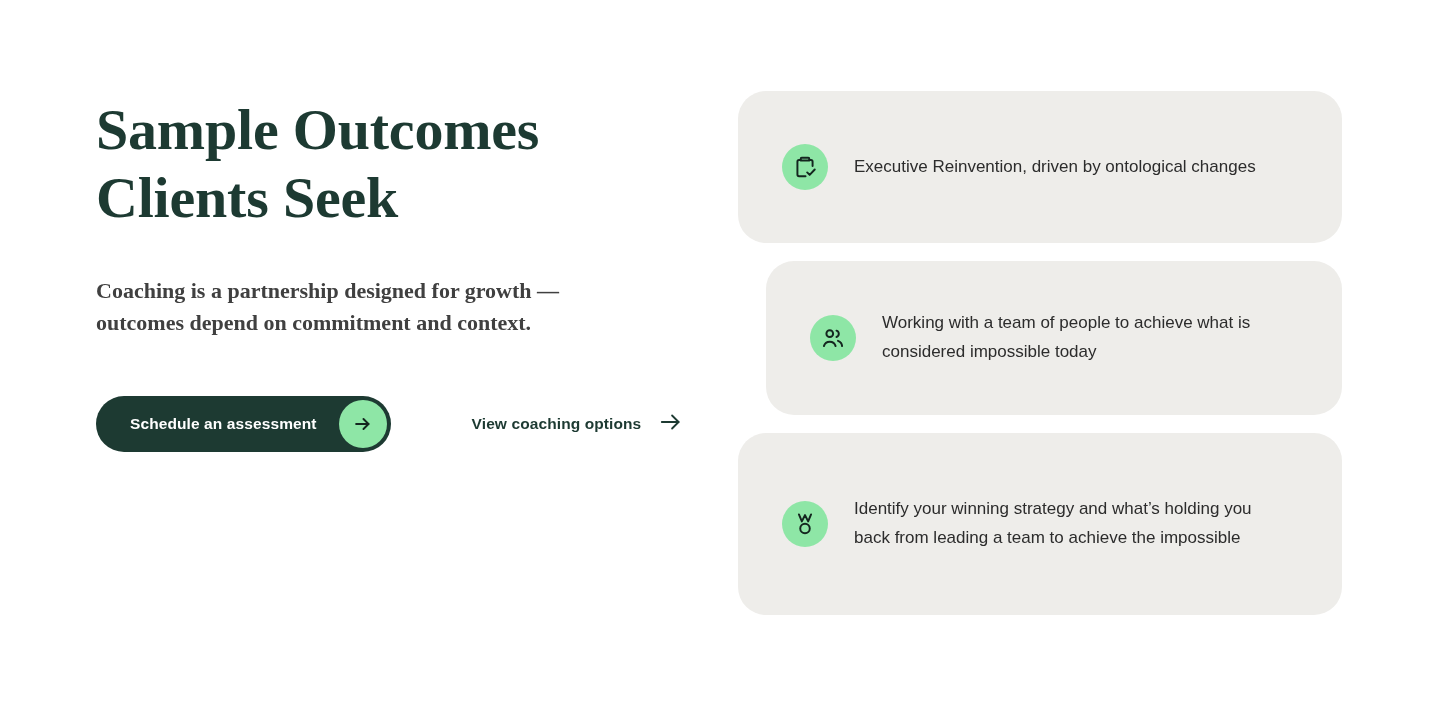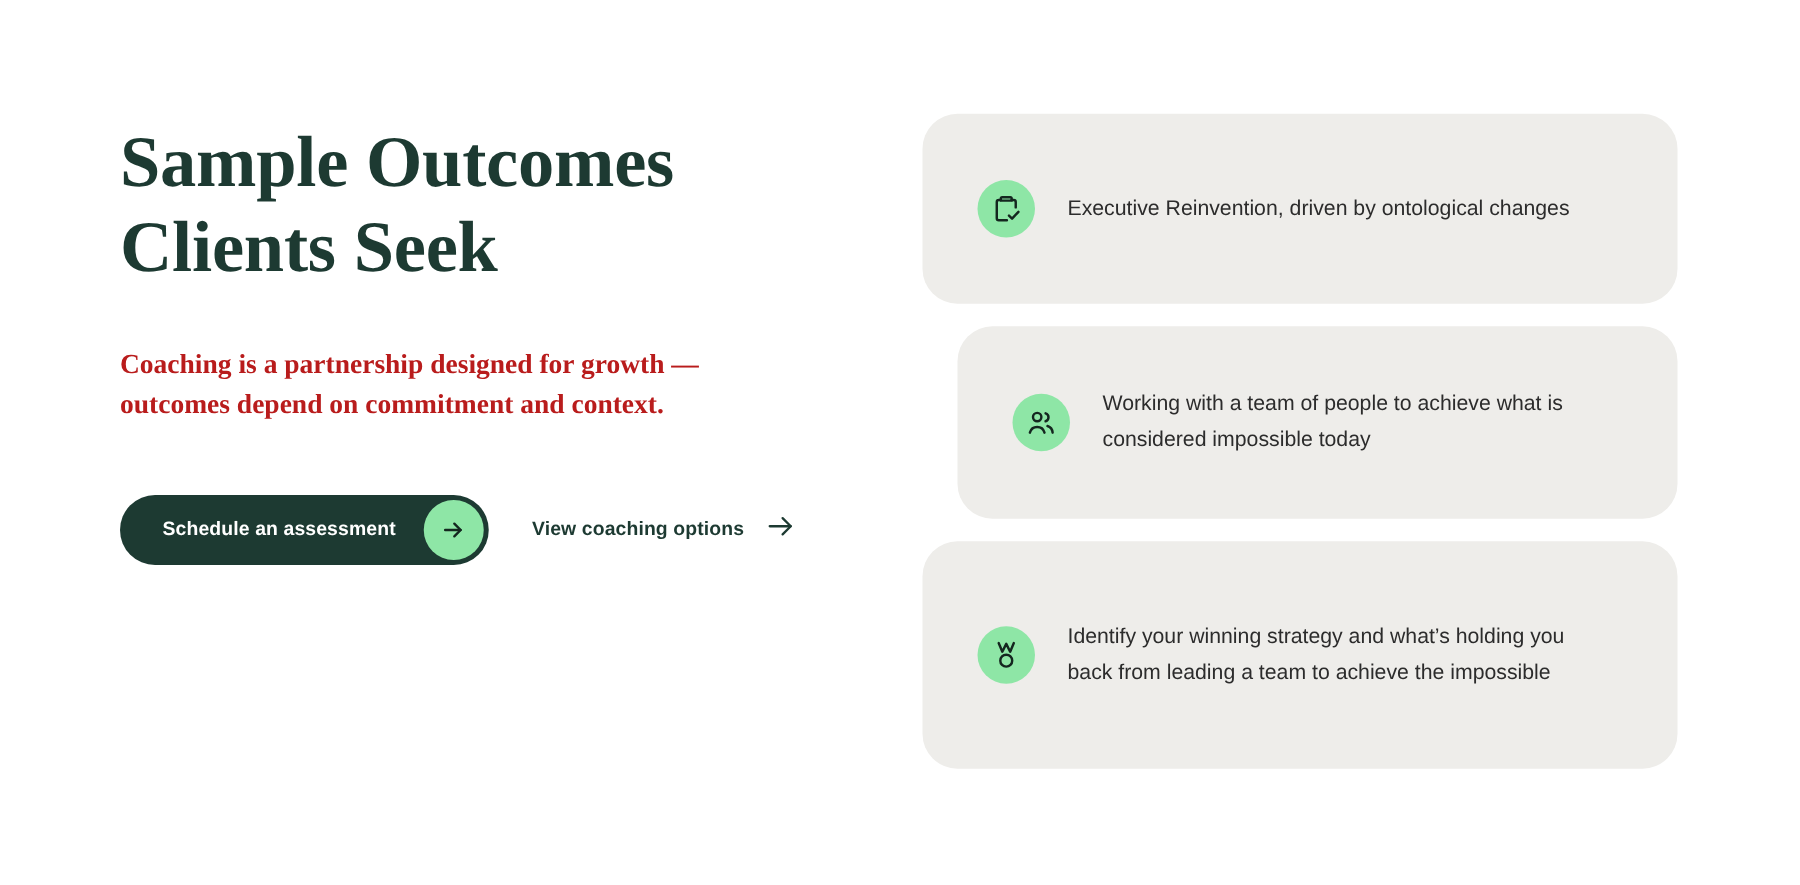--- a/index.html
+++ b/index.html
@@ -37,21 +37,21 @@
     letter-spacing: -0.2px;
     margin: 0;
     max-width: 470px;
   }
 
   .subhead {
     font-family: "Liberation Serif", serif;
     font-size: 22px;
     line-height: 1.46;
     font-weight: 700;
-    color: #b91c1c;
+    color: #404040;
     margin: 0;
     padding-top: 43px;
     max-width: 545px;
   }
 
   .cta-row {
     display: flex;
     align-items: center;
     padding-top: 57px;
   }
@@ -102,20 +102,21 @@
     border: none;
     padding: 0;
   }
 
   .btn-secondary-label {
     color: #1d3a32;
     font-size: 15.5px;
     font-weight: 700;
     letter-spacing: 0.1px;
     white-space: nowrap;
+    margin-left: 46px;
   }
 
   
   .cards {
     position: absolute;
     left: 738px;
     top: 91px;
     width: 604px;
     display: flex;
     flex-direction: column;

